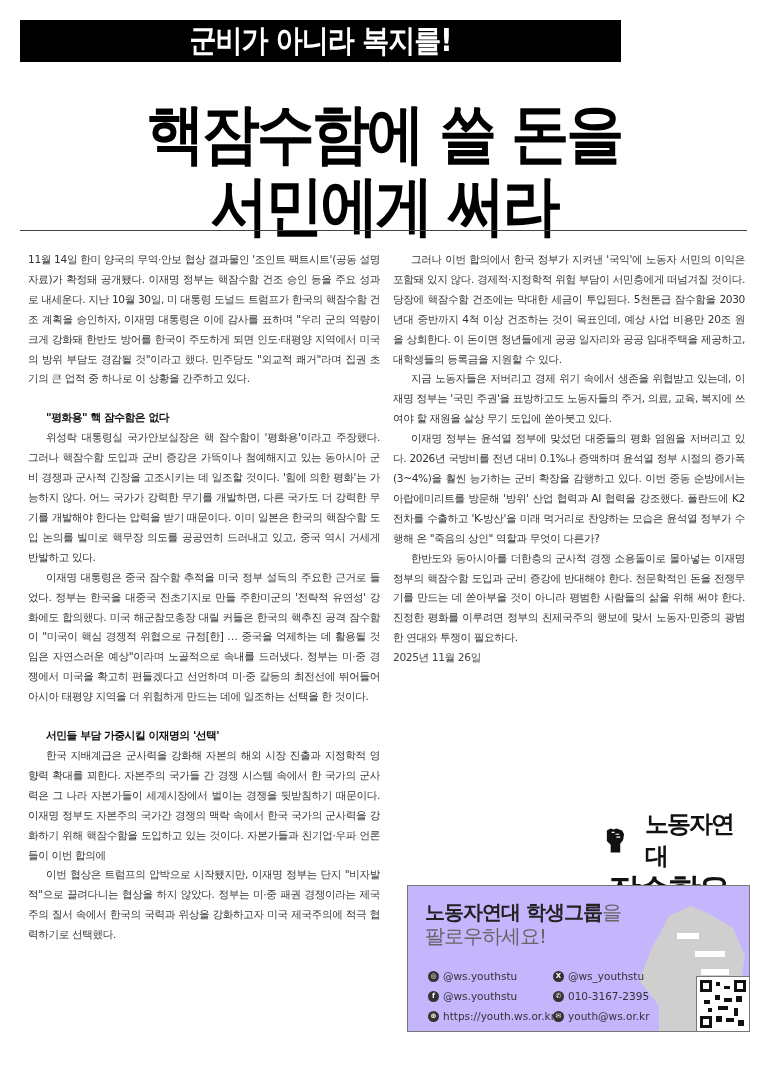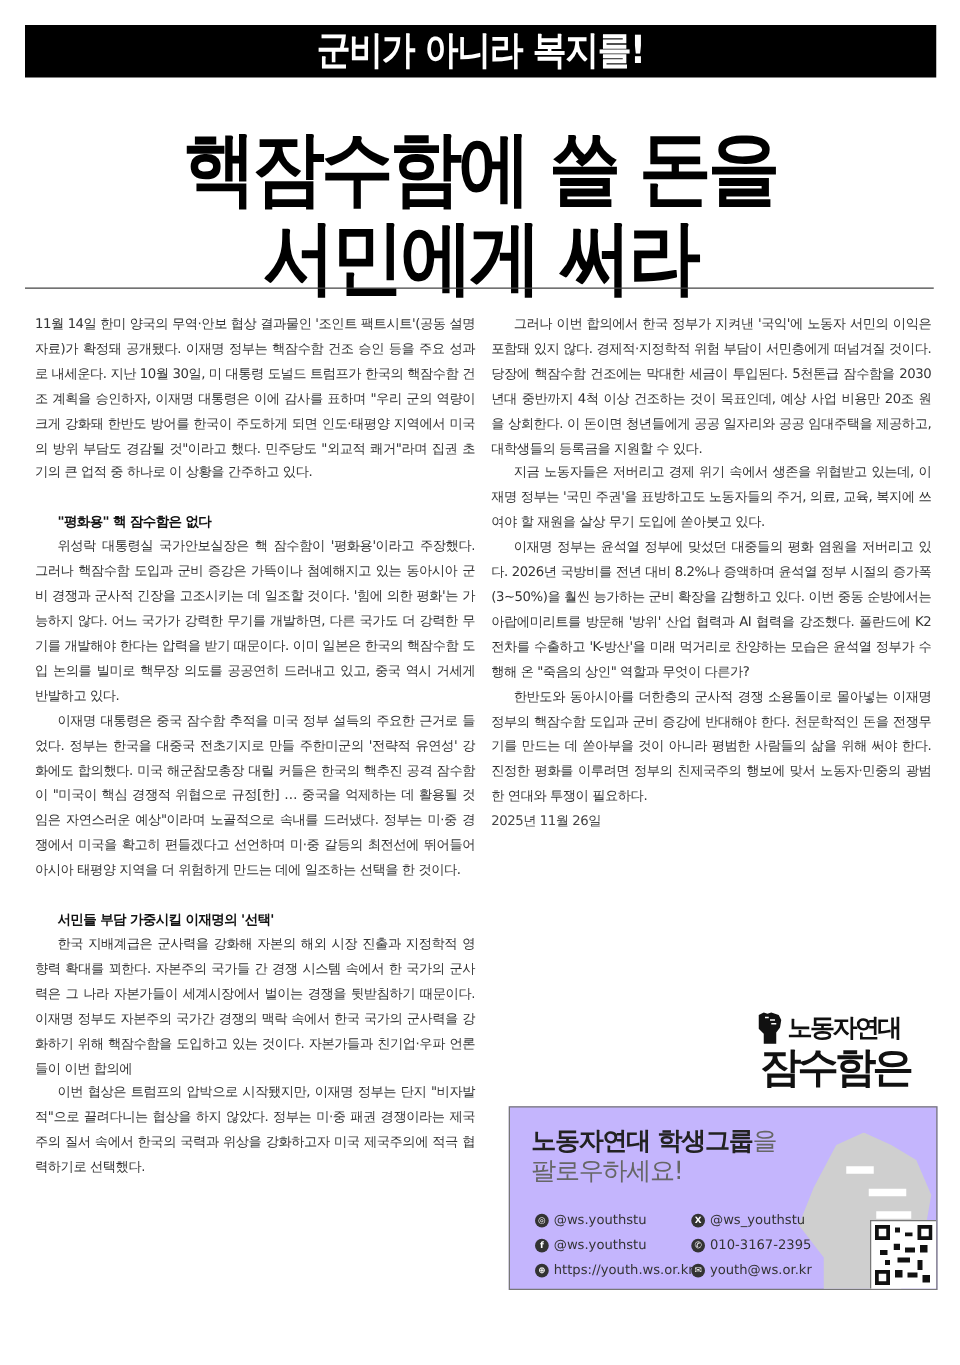--- a/index.html
+++ b/index.html
@@ -1,39 +1,39 @@
 <!DOCTYPE html>
 <html><head>
 <meta charset="utf-8">
 <style>
   html, body { margin: 0; padding: 0; background: #ffffff; }
   body { width: 768px; height: 1092px; position: relative; overflow: hidden;
          font-family: "DejaVu Sans", "Liberation Sans", sans-serif; color: #222; }
-  .banner { position: absolute; left: 20px; top: 20px; width: 729px; height: 42px;
+  .banner { position: absolute; left: 20px; top: 20px; width: 601px; height: 42px;
             background: #000; color: #fff; text-align: center; }
   .banner span { display: block; font-weight: bold; font-size: 27px; line-height: 42px;
                  letter-spacing: -1px; transform: scaleY(1.15); }
   .headline { position: absolute; left: 0; top: 74px; width: 768px; text-align: center;
               color: #000; font-weight: bold; margin-top: 24px; }
   .headline div { font-size: 58px; line-height: 72px; letter-spacing: -3px;
                   transform: scaleY(1.12); font-family: "DejaVu Sans", sans-serif; }
   .rule { position: absolute; left: 20px; top: 230px; width: 727px; height: 1px; background: #444; }
   .col { position: absolute; top: 250px; width: 352px; font-size: 10.6px; line-height: 19.9px;
          color: #333; text-align: justify; letter-spacing: -0.35px; }
   .col.left { left: 28px; }
   .col.right { left: 393px; }
   .col p { margin: 0; }
   .col p.indent { text-indent: 18px; }
   .col h3 { margin: 0; font-size: 10.8px; line-height: 20px; font-weight: bold; color: #111;
             padding-left: 18px; letter-spacing: -0.5px; }
   .gap { height: 19px; }
   .date { text-align: left; padding-right: 4px; margin-top: 20px; color: #444; }
   .logo { position: absolute; left: 604px; top: 808px; width: 146px; color: #111; }
   .logo-row1 { display: flex; align-items: center; gap: 2px; }
-  .logo-row1 .name { font-size: 20px; font-weight: bold; letter-spacing: -2px; }
+  .logo-row1 .name { font-size: 24px; font-weight: bold; letter-spacing: -2px; margin-left: 16px; }
   .logo-row2 { font-size: 33px; font-weight: bold; letter-spacing: -3px; line-height: 36px; margin-left: 4px; }
   .card { position: absolute; left: 407px; top: 885px; width: 341px; height: 145px;
           border: 1px solid #777; background: #c4b5fd; overflow: hidden; }
   .card-fist { position: absolute; right: 0; top: 20px; width: 120px; height: 130px; }
   .card-title { position: absolute; left: 17px; top: 14px; font-size: 20px; line-height: 24px;
                 letter-spacing: -1px; }
   .card-title .b { font-weight: bold; color: #222; }
   .card-title .g { color: #666; }
   .contacts { position: absolute; left: 20px; top: 84px; font-size: 10.5px; color: #333; }
   .contact { position: absolute; display: flex; align-items: center; gap: 4px; white-space: nowrap; }
@@ -64,21 +64,21 @@
   <p class="indent">이재명 대통령은 중국 잠수함 추적을 미국 정부 설득의 주요한 근거로 들었다. 정부는 한국을 대중국 전초기지로 만들 주한미군의 '전략적 유연성' 강화에도 합의했다. 미국 해군참모총장 대릴 커들은 한국의 핵추진 공격 잠수함이 "미국이 핵심 경쟁적 위협으로 규정[한] … 중국을 억제하는 데 활용될 것임은 자연스러운 예상"이라며 노골적으로 속내를 드러냈다. 정부는 미·중 경쟁에서 미국을 확고히 편들겠다고 선언하며 미·중 갈등의 최전선에 뛰어들어 아시아 태평양 지역을 더 위험하게 만드는 데에 일조하는 선택을 한 것이다.</p>
   <div class="gap"></div>
   <h3>서민들 부담 가중시킬 이재명의 '선택'</h3>
   <p class="indent">한국 지배계급은 군사력을 강화해 자본의 해외 시장 진출과 지정학적 영향력 확대를 꾀한다. 자본주의 국가들 간 경쟁 시스템 속에서 한 국가의 군사력은 그 나라 자본가들이 세계시장에서 벌이는 경쟁을 뒷받침하기 때문이다. 이재명 정부도 자본주의 국가간 경쟁의 맥락 속에서 한국 국가의 군사력을 강화하기 위해 핵잠수함을 도입하고 있는 것이다. 자본가들과 친기업·우파 언론들이 이번 합의에</p>
   <p class="indent">이번 협상은 트럼프의 압박으로 시작됐지만, 이재명 정부는 단지 "비자발적"으로 끌려다니는 협상을 하지 않았다. 정부는 미·중 패권 경쟁이라는 제국주의 질서 속에서 한국의 국력과 위상을 강화하고자 미국 제국주의에 적극 협력하기로 선택했다.</p>
 </div>
 
 <div class="col right">
   <p class="indent">그러나 이번 합의에서 한국 정부가 지켜낸 '국익'에 노동자 서민의 이익은 포함돼 있지 않다. 경제적·지정학적 위험 부담이 서민층에게 떠넘겨질 것이다. 당장에 핵잠수함 건조에는 막대한 세금이 투입된다. 5천톤급 잠수함을 2030년대 중반까지 4척 이상 건조하는 것이 목표인데, 예상 사업 비용만 20조 원을 상회한다. 이 돈이면 청년들에게 공공 일자리와 공공 임대주택을 제공하고, 대학생들의 등록금을 지원할 수 있다.</p>
   <p class="indent">지금 노동자들은 저버리고 경제 위기 속에서 생존을 위협받고 있는데, 이재명 정부는 '국민 주권'을 표방하고도 노동자들의 주거, 의료, 교육, 복지에 쓰여야 할 재원을 살상 무기 도입에 쏟아붓고 있다.</p>
-  <p class="indent">이재명 정부는 윤석열 정부에 맞섰던 대중들의 평화 염원을 저버리고 있다. 2026년 국방비를 전년 대비 8.2%나 증액하며 윤석열 정부 시절의 증가폭(3~50%)을 훨씬 능가하는 군비 확장을 감행하고 있다. 이번 중동 순방에서는 아랍에미리트를 방문해 '방위' 산업 협력과 AI 협력을 강조했다. 폴란드에 K2 전차를 수출하고 'K-방산'을 미래 먹거리로 찬양하는 모습은 윤석열 정부가 수행해 온 "죽음의 상인" 역할과 무엇이 다른가?</p>
+  <p class="indent">이재명 정부는 윤석열 정부에 맞섰던 대중들의 평화 염원을 저버리고 있다. 2026년 국방비를 전년 대비 0.1%나 증액하며 윤석열 정부 시절의 증가폭(3~4%)을 훨씬 능가하는 군비 확장을 감행하고 있다. 이번 중동 순방에서는 아랍에미리트를 방문해 '방위' 산업 협력과 AI 협력을 강조했다. 폴란드에 K2 전차를 수출하고 'K-방산'을 미래 먹거리로 찬양하는 모습은 윤석열 정부가 수행해 온 "죽음의 상인" 역할과 무엇이 다른가?</p>
   <p class="indent">한반도와 동아시아를 더한층의 군사적 경쟁 소용돌이로 몰아넣는 이재명 정부의 핵잠수함 도입과 군비 증강에 반대해야 한다. 천문학적인 돈을 전쟁무기를 만드는 데 쏟아부을 것이 아니라 평범한 사람들의 삶을 위해 써야 한다. 진정한 평화를 이루려면 정부의 친제국주의 행보에 맞서 노동자·민중의 광범한 연대와 투쟁이 필요하다.</p>
   <p class="date">2025년 11월 26일</p>
 </div>
 
 <div class="logo">
   <div class="logo-row1">
     <svg width="24" height="28" viewBox="0 0 24 28">
       <path d="M3 4 L7 2 L10 3 L13 2 L16 3 L19 4 L21 8 L20 14 L17 18 L17 27 L7 27 L7 19 L3 15 Z" fill="#111"></path>
       <path d="M8 6 L11 6 M12 8 L16 8 M13 11 L17 11" stroke="#fff" stroke-width="1.2"></path>
     </svg>

